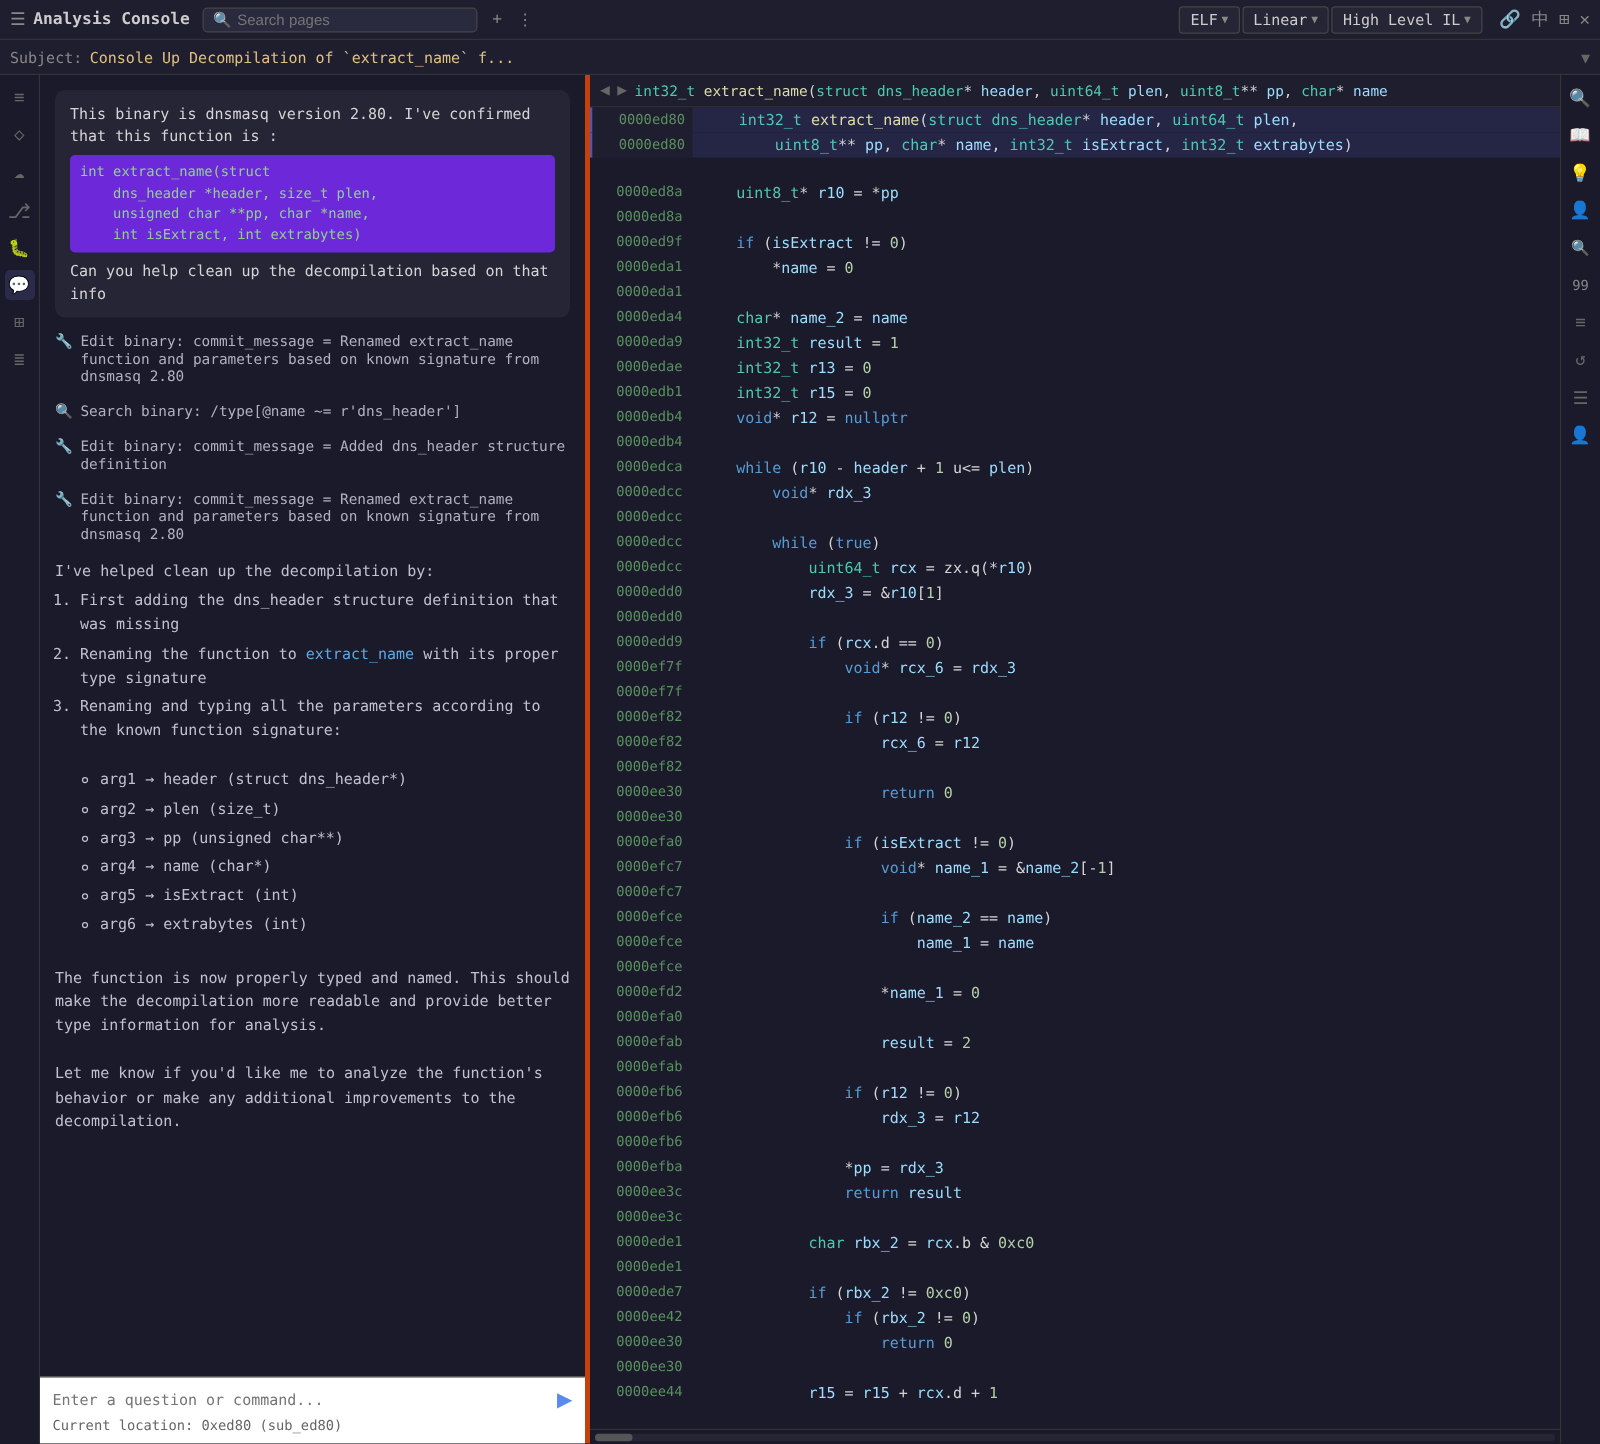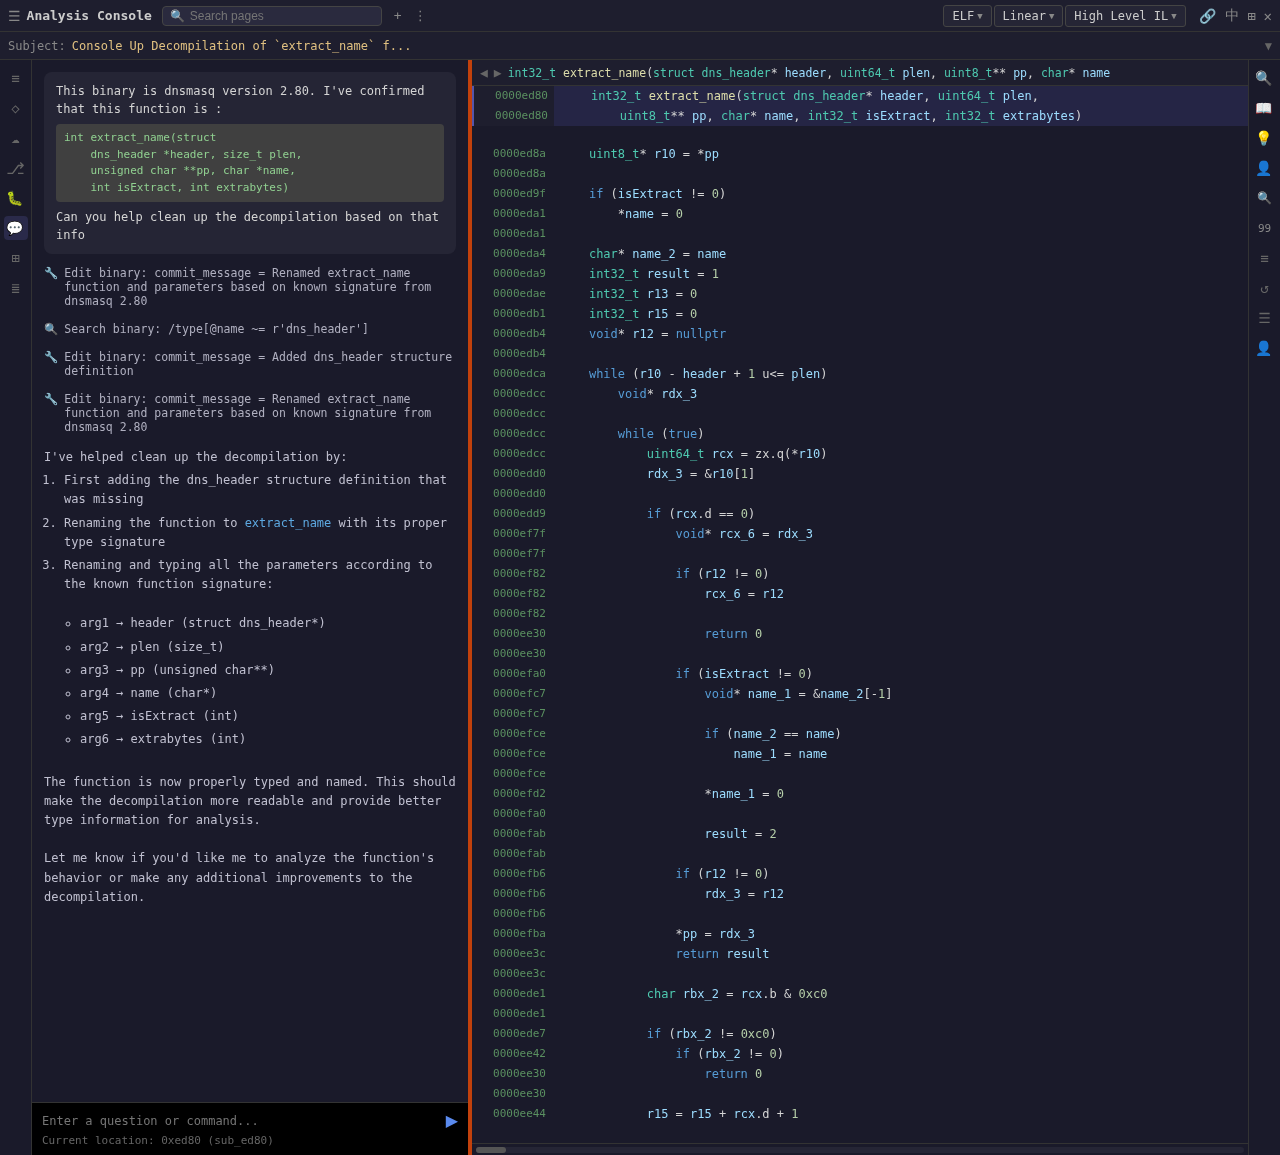--- a/index.html
+++ b/index.html
@@ -177,21 +177,21 @@
 
     .message-bubble {
       background: #252535;
       border-radius: 8px;
       padding: 10px 12px;
       font-size: 12px;
       line-height: 1.5;
       color: #d4d4d4;
     }
     .message-bubble pre {
-      background: #404040;
+      background: #6d28d9;
       border-radius: 4px;
       padding: 6px 8px;
       margin: 6px 0;
       font-size: 11px;
       color: #90d090;
     }
 
     .action-item {
       display: flex;
       align-items: flex-start;
@@ -218,21 +218,21 @@
     }
     .chat-text li { margin-bottom: 4px; }
     .highlight-link { color: #5da8e0; cursor: pointer; }
 
     .chat-input-area {
       border-top: 1px solid #333;
       padding: 8px 10px;
       display: flex;
       flex-direction: column;
       gap: 4px;
-      background: #000000;
+      background: #ffffff;
     }
     .chat-input-row {
       display: flex;
       align-items: center;
       gap: 6px;
     }
     .chat-input {
       flex: 1;
       background: transparent;
       border: none;

